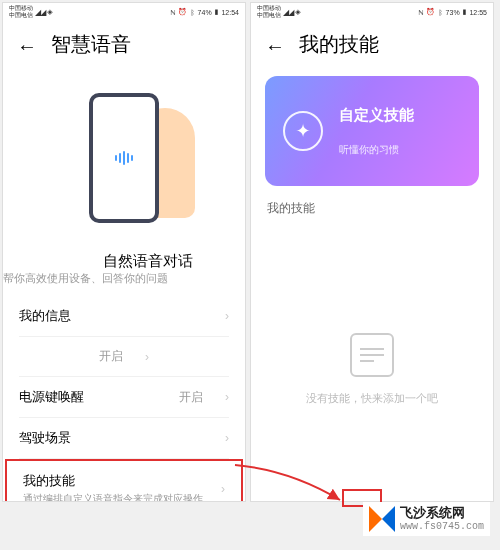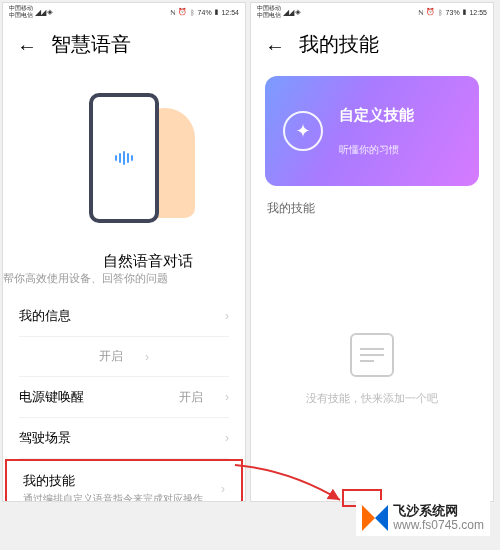--- a/index.html
+++ b/index.html
@@ -227,21 +227,21 @@
     }
     .wm-logo::after {
       content: "";
       position: absolute;
       right: 0; top: 0;
       border-right: 13px solid #0066d6;
       border-top: 13px solid transparent;
       border-bottom: 13px solid transparent;
     }
     .wm-text { font-size: 13px; font-weight: 600; color: #222; line-height: 1.1; }
-    .wm-url { font-size: 12px; color: #888; }
+    .wm-url { font-size: 10px; color: #888; font-family: Liberation Mono, monospace; }
     .divider { height: 1px; background: #f0f0f0; margin: 0 16px; }
     .red-box-small {
       position: absolute;
       border: 2px solid #e03030;
       width: 40px;
       height: 18px;
       left: 342px;
       top: 489px;
     }
   </style>

